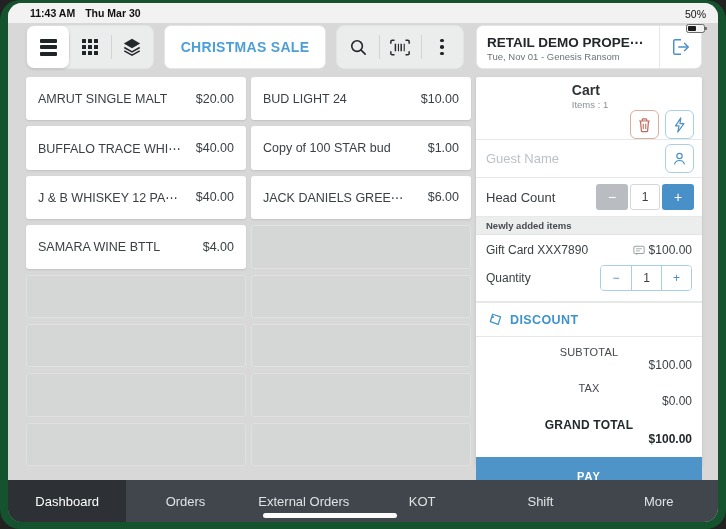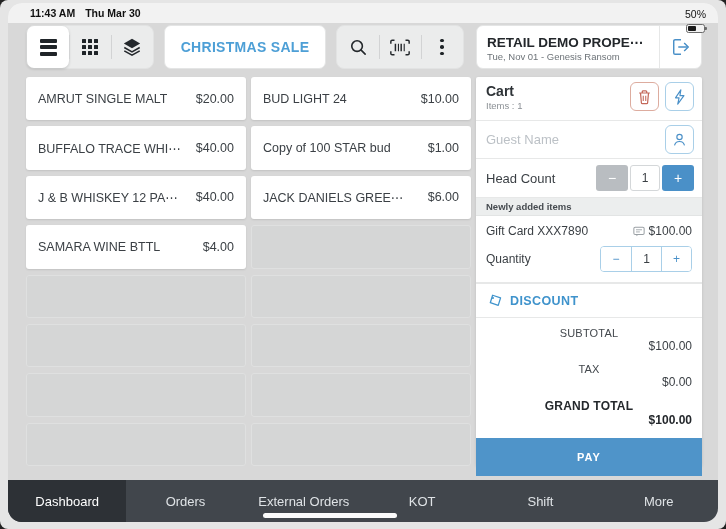--- a/index.html
+++ b/index.html
@@ -1,21 +1,21 @@
 <!DOCTYPE html>
 <html><head>
 <meta charset="utf-8">
 <style>
   * { margin:0; padding:0; box-sizing:border-box; }
   html,body { background:#222; }
   body { font-family:"Liberation Sans", sans-serif; }
 
   .device{
-    width:726px; height:529px; background:#e5e5e5;
-    border-radius:8px; padding:3px 8px 7px 8px;
+    width:726px; height:529px; background:#14532d;
+    border-radius:20px; padding:3px 8px 7px 8px;
     position:relative; overflow:hidden;
   }
   .screen{
     width:710px; height:519px; background:#d8d8d8;
     border-radius:14px; overflow:hidden;
     display:flex; flex-direction:column; position:relative;
   }
 
   
   .status-bar{
@@ -84,21 +84,21 @@
   .cell.empty{ background:#d5d6d6; border:1px solid #dfe0e0; }
   .p-name{ font-size:12.5px; color:#3b4045; white-space:nowrap; overflow:hidden; }
   .p-price{ font-size:12.5px; color:#3b4045; margin-left:8px; flex:0 0 auto; }
 
   
   .cart-panel{
     flex:0 0 226px; background:#fff; border-radius:2px;
     box-shadow:0 1px 3px rgba(0,0,0,.12);
     display:flex; flex-direction:column; min-height:0;
   }
-  .cart-head{ display:flex; align-items:center; padding:5px 8px 9px 10px; border-bottom:1px solid #e7e8e8; }
+  .cart-head{ display:flex; align-items:center; padding:5px 8px 0 10px; border-bottom:1px solid #e7e8e8;flex-direction:column; }
   .cart-title{ font-size:14px; font-weight:bold; color:#2e3337; }
   .cart-count{ font-size:9.5px; color:#8b9095; margin-top:1px; }
   .cart-head-btns{ margin-left:auto; display:flex; gap:6px; }
   .sq-btn{ width:29px; height:29px; border-radius:6px; background:#fff; display:flex; align-items:center; justify-content:center; cursor:pointer; }
   .sq-btn.red{ border:1px solid #ddac9f; }
   .sq-btn.blue{ border:1px solid #a9cfe8; }
 
   .guest-row{ display:flex; align-items:center; padding:4px 8px 4px 10px; border-bottom:1px solid #e7e8e8; }
   .guest-input{ border:none; outline:none; flex:1; font-size:13px; color:#3a3f44; font-family:inherit; background:transparent; min-width:0;}
   .guest-input::placeholder{ color:#bcc1c6; }

